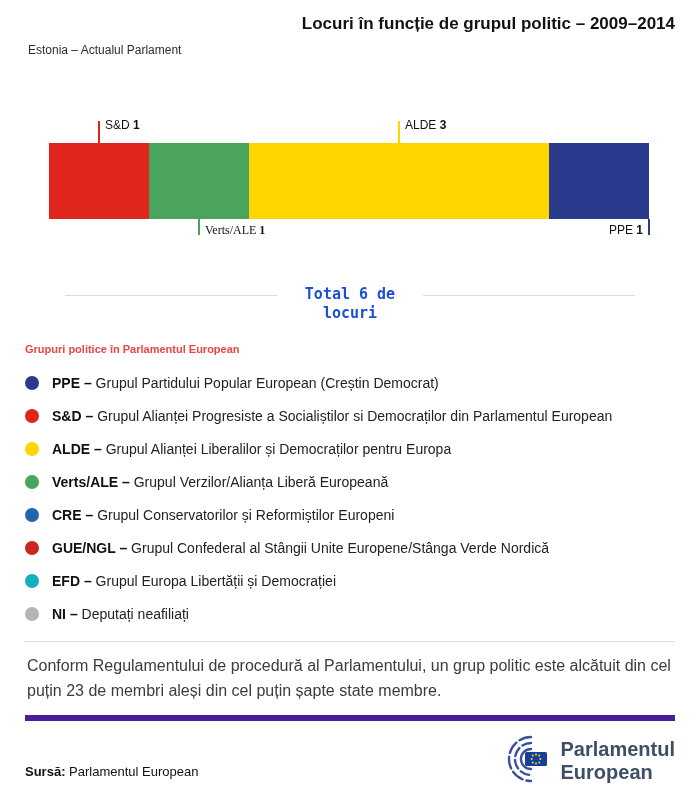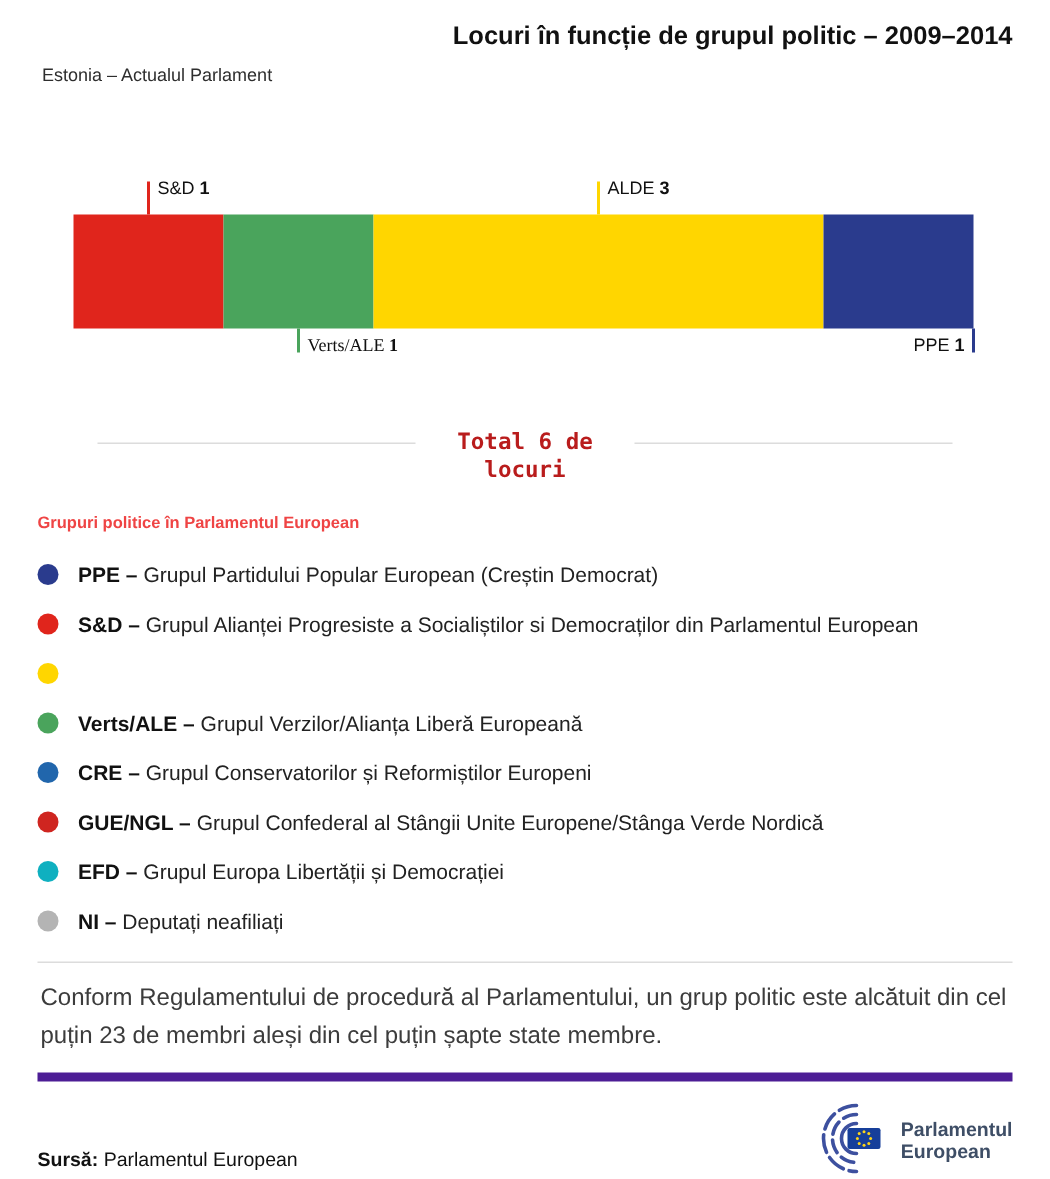--- a/index.html
+++ b/index.html
@@ -22,21 +22,21 @@
   .seg-label{position:absolute;white-space:nowrap;}
   .seg-label.top{top:3px;}
   .seg-label.bottom{top:108px;}
   .seg-label b{font-weight:bold;}
 
   
   .total-row{display:flex;align-items:flex-start;margin:34px 40px 0;}
   .total-row .rule{flex:1;height:1px;background:#dcdcdc;margin-top:10px;}
   .total-text{
     width:130px;text-align:center;font-family:"DejaVu Sans Mono","Liberation Mono",monospace;
-    font-weight:bold;font-size:15px;line-height:1.25;color:#b91c1c;padding:0 8px;
+    font-weight:bold;font-size:15px;line-height:1.25;color:#1d4ed8;padding:0 8px;
   }
 
   
   .legend-heading{font-size:11px;font-weight:bold;color:#ef4444;margin:20px 0 0;}
   .legend-list{margin-top:12px;}
   .legend-item{display:flex;align-items:center;height:33px;}
   .dot{width:14px;height:14px;border-radius:50%;flex:0 0 14px;margin-right:13px;}
   .legend-text{font-size:14px;color:#222;white-space:nowrap;}
   .legend-text b{color:#111;}
 
@@ -45,21 +45,21 @@
     margin-top:10px;border-top:1px solid #dcdcdc;border-bottom:6px solid #4c1d95;
     padding:11px 2px;font-size:16px;color:#3c3c3c;line-height:1.6;
   }
 
   
   .bottom-row{display:flex;justify-content:space-between;align-items:flex-end;margin-top:14px;}
   .source{font-size:13px;color:#111;padding-bottom:8px;}
   .source b{font-weight:bold;}
   .logo{display:flex;align-items:center;}
   .logo-text{
-    font-size:13px;font-weight:bold;color:#3e4e66;line-height:1.15;margin-left:8px;
+    font-size:20px;font-weight:bold;color:#3e4e66;line-height:1.15;margin-left:8px;
   }
 </style>
 </head>
 <body>
 
 <div class="page">
 
   <h1 class="title">Locuri în funcție de grupul politic – 2009–2014</h1>
   <div class="subtitle">Estonia – Actualul Parlament</div>
 
@@ -94,20 +94,21 @@
     <div class="legend-item">
       <span class="dot" style="background-color: rgb(42, 59, 141);"></span>
       <span class="legend-text"><b>PPE –</b> <span>Grupul Partidului Popular European (Creștin Democrat)</span></span>
     </div>
     <div class="legend-item">
       <span class="dot" style="background-color: rgb(224, 37, 28);"></span>
       <span class="legend-text"><b>S&amp;D –</b> <span>Grupul Alianței Progresiste a Socialiștilor si Democraților din Parlamentul European</span></span>
     </div>
     <div class="legend-item">
       <span class="dot" style="background-color: rgb(255, 214, 0);"></span>
+      <span class="legend-text"><b>ALDE –</b> <span>Grupul Alianței Liberalilor și Democraților pentru Europa</span></span>
     </div>
     <div class="legend-item">
       <span class="dot" style="background-color: rgb(74, 164, 92);"></span>
       <span class="legend-text"><b>Verts/ALE –</b> <span>Grupul Verzilor/Alianța Liberă Europeană</span></span>
     </div>
     <div class="legend-item">
       <span class="dot" style="background-color: rgb(33, 102, 172);"></span>
       <span class="legend-text"><b>CRE –</b> <span>Grupul Conservatorilor și Reformiștilor Europeni</span></span>
     </div>
     <div class="legend-item">

